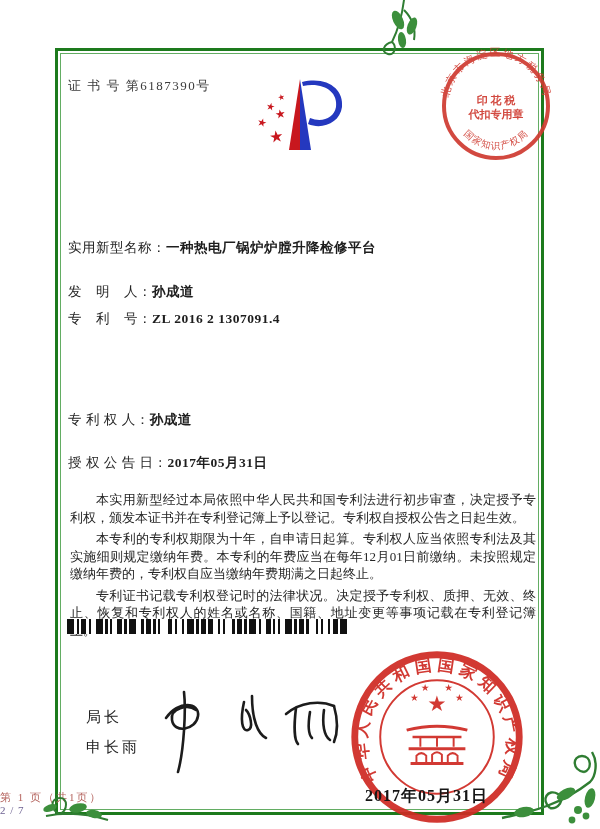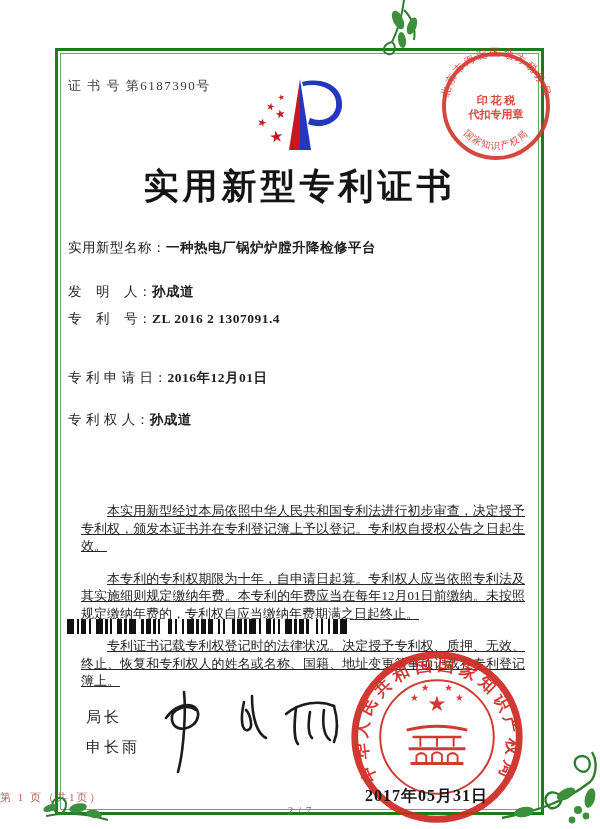--- a/index.html
+++ b/index.html
@@ -22,37 +22,37 @@
   .title{position:absolute;left:55px;top:163px;width:489px;text-align:center;
     font-size:35px;font-weight:bold;color:#141414;letter-spacing:4px;z-index:2;}
   
   .field{position:absolute;left:68px;font-size:13.5px;color:#262626;letter-spacing:.5px;z-index:2;white-space:nowrap;}
   .f0{top:239px}.f1{top:283px}.f2{top:310px}.f3{top:369px}.f4{top:411px}.f5{top:454px}
   .fvalue{font-weight:bold;color:#1e1e1e;}
   .f3 .fvalue,.f5 .fvalue{font-weight:bold;}
   
   .body-text{position:absolute;left:66px;top:487px;width:474px;z-index:2;
     font-size:13px;line-height:17.5px;color:#262626;text-align:justify;}
-  .body-text p{margin:15px;text-indent:2em;text-decoration:underline;}
+  .body-text p{margin:4px;text-indent:2em;}
   
   .barcode{position:absolute;left:67px;top:619px;width:283px;height:15px;display:flex;z-index:2;}
   .barcode .b{background:#111;}
   .barcode .g{background:#fff;}
   
   .director-title{position:absolute;left:86px;top:708px;font-size:15px;letter-spacing:3px;color:#222;z-index:2;}
   .director-name{position:absolute;left:86px;top:738px;font-size:15px;letter-spacing:3px;color:#222;z-index:2;}
   .signature{position:absolute;left:148px;top:680px;width:210px;height:100px;z-index:2;}
   
   .seal-bottom{position:absolute;left:344px;top:644px;width:186px;height:186px;z-index:2;opacity:.93;}
   .issue-date{position:absolute;left:365px;top:786px;font-size:16px;letter-spacing:1px;
     color:#161616;font-weight:bold;z-index:3;}
   
   .footer-page{position:absolute;left:0;top:790px;width:508px;text-align:left;
     font-size:11px;letter-spacing:2px;color:#b4635d;z-index:2;}
-  .footer-counter{position:absolute;left:0;top:804px;width:600px;text-align:center;
+  .footer-counter{position:absolute;left:0;top:804px;width:600px;
     font-size:11px;letter-spacing:1px;color:#6e6292;z-index:3;}
   
   .orn-top{position:absolute;left:368px;top:0;width:72px;height:62px;z-index:4;}
   .orn-bl{position:absolute;left:38px;top:764px;width:72px;height:62px;z-index:4;}
   .orn-br{position:absolute;left:498px;top:732px;width:102px;height:97px;z-index:4;}
   svg text{font-family:"Liberation Serif","DejaVu Serif",serif;}
 </style>
 </head>
 <body>
 
@@ -82,27 +82,26 @@
     <text font-size="10.5" fill="#cf3a30" letter-spacing="2">
       <textPath href="#stampTopArc" startOffset="50%" text-anchor="middle">北京市海淀区地方税务局</textPath>
     </text>
     <text font-size="9.5" fill="#cf3a30" letter-spacing="1">
       <textPath href="#stampBotArc" startOffset="50%" text-anchor="middle">国家知识产权局</textPath>
     </text>
     <text x="60" y="58" font-size="11" font-weight="bold" fill="#cf3a30" text-anchor="middle">印 花 税</text>
     <text x="60" y="72" font-size="11" font-weight="bold" fill="#cf3a30" text-anchor="middle">代扣专用章</text>
   </svg>
 
-  <div class="title">实用新型专利证书</div>
 
   <div class="field f0"><span>实用新型名称：</span><span class="fvalue">一种热电厂锅炉炉膛升降检修平台</span></div>
   <div class="field f1"><span>发　明　人：</span><span class="fvalue">孙成道</span></div>
   <div class="field f2"><span>专　利　号：</span><span class="fvalue">ZL 2016 2 1307091.4</span></div>
-  <div class="field f3"><span>专 利 申 请 日：</span><span class="fvalue">2016年12月01日</span></div>
   <div class="field f4"><span>专 利 权 人：</span><span class="fvalue">孙成道</span></div>
+  <div class="field f5"><span>授 权 公 告 日：</span><span class="fvalue">2017年05月31日</span></div>
 
   <div class="body-text">
     <p>本实用新型经过本局依照中华人民共和国专利法进行初步审查，决定授予专利权，颁发本证书并在专利登记簿上予以登记。专利权自授权公告之日起生效。</p>
     <p>本专利的专利权期限为十年，自申请日起算。专利权人应当依照专利法及其实施细则规定缴纳年费。本专利的年费应当在每年12月01日前缴纳。未按照规定缴纳年费的，专利权自应当缴纳年费期满之日起终止。</p>
     <p>专利证书记载专利权登记时的法律状况。决定授予专利权、质押、无效、终止、恢复和专利权人的姓名或名称、国籍、地址变更等事项记载在专利登记簿上。</p>
   </div>
 
   <div class="barcode" id="barcode">
       <span class="b" style="flex-grow: 3;"></span>
       <span class="g" style="flex-grow: 1;"></span>

